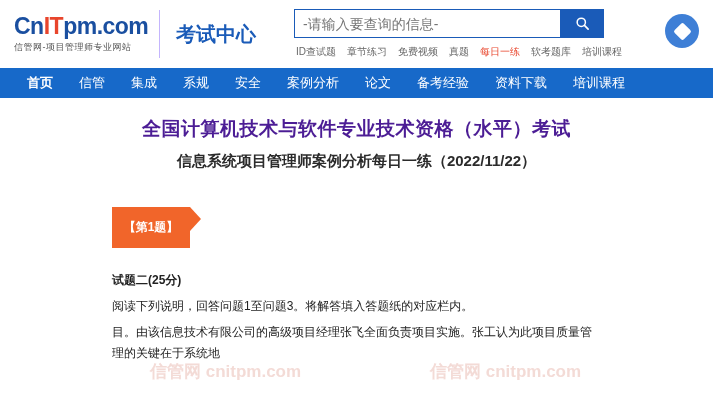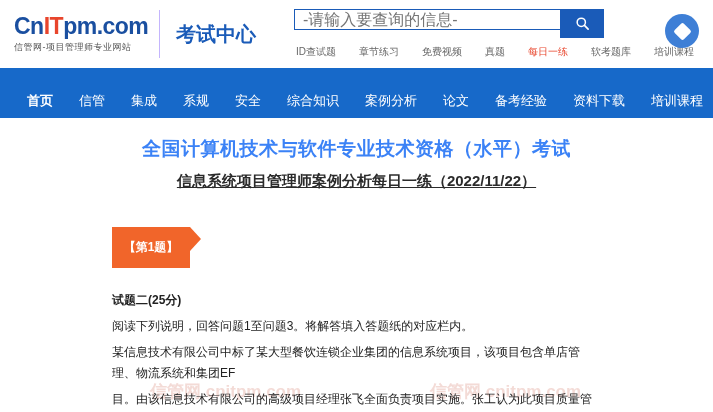--- a/index.html
+++ b/index.html
@@ -55,42 +55,42 @@
     white-space: nowrap;
   }
   .search-area {
     margin-left: 38px;
     display: flex;
     flex-direction: column;
   }
   .search-row { display: flex; align-items: stretch; }
   .search-input {
     width: 266px;
-    height: 21px;
+    height: 29px;
     border: 1px solid #1a5bb8;
     border-right: none;
-    font-size: 16px;
+    font-size: 14px;
     padding: 0 8px;
     color: #888;
     outline: none;
     font-family: "Liberation Sans", sans-serif;
   }
   .search-btn {
     width: 44px;
     height: 29px;
     background: #1a5bb8;
     border: 1px solid #1a5bb8;
     display: flex;
     align-items: center;
     justify-content: center;
     cursor: pointer;
   }
   .search-links {
     display: flex;
-    gap: 23px;
+    gap: 11px;
     margin-top: 7px;
     font-size: 10px;
     color: #666;
     padding-left: 2px;
   }
   .search-links span { cursor: pointer; white-space: nowrap; }
   .search-links .hot { color: #e8452c; }
   .header-badge {
     position: absolute;
     right: 14px;
@@ -105,24 +105,24 @@
   }
   .header-badge .diamond {
     width: 13px; height: 13px;
     background: #ffffff;
     transform: rotate(45deg);
     border-radius: 2px;
   }
 
   
   .nav {
-    height: 50px;
+    height: 30px;
     background: #1769c9;
     display: flex;
-    align-items: flex-end;
+    align-items: center;
     padding: 0 14px;
     gap: 0;
   }
   .nav-item {
     font-size: 13px;
     color: #ffffff;
     padding: 0 13px;
     line-height: 34px;
     cursor: pointer;
     white-space: nowrap;
@@ -131,30 +131,29 @@
 
   
   .content {
     padding: 18px 30px 0 30px;
     position: relative;
   }
   .title-main {
     text-align: center;
     font-size: 19px;
     font-weight: bold;
-    color: #3b82f6;
+    color: #4c1d95;
     letter-spacing: 0.5px;
   }
   .title-sub {
     text-align: center;
     font-size: 15px;
     font-weight: bold;
     color: #2b2b2b;
     margin-top: 10px;
-    text-decoration: underline;
   }
 
   .ribbon {
     margin-top: 36px;
     margin-left: 82px;
     position: relative;
     width: 78px;
     height: 41px;
     background: #f1652a;
     color: #ffffff;
@@ -236,37 +235,35 @@
     <div class="diamond"></div>
   </div>
 </div>
 
 <div class="nav">
   <div class="nav-item active">首页</div>
   <div class="nav-item">信管</div>
   <div class="nav-item">集成</div>
   <div class="nav-item">系规</div>
   <div class="nav-item">安全</div>
-  <div class="nav-item">综合知识</div>
   <div class="nav-item">案例分析</div>
   <div class="nav-item">论文</div>
   <div class="nav-item">备考经验</div>
   <div class="nav-item">资料下载</div>
   <div class="nav-item">培训课程</div>
 </div>
 
 <div class="content">
   <div class="title-main">全国计算机技术与软件专业技术资格（水平）考试</div>
   <div class="title-sub">信息系统项目管理师案例分析每日一练（2022/11/22）</div>
 
   <div class="ribbon">【第1题】</div>
 
   <div class="wm wm1">信管网 cnitpm.com</div>
   <div class="wm wm2">信管网 cnitpm.com</div>
 
   <div class="body-text">
     <p class="bold">试题二(25分)</p>
     <p>阅读下列说明，回答问题1至问题3。将解答填入答题纸的对应栏内。</p>
-    <p>某信息技术有限公司中标了某大型餐饮连锁企业集团的信息系统项目，该项目包含单店管理、物流系统和集团EF</p>
     <p>目。由该信息技术有限公司的高级项目经理张飞全面负责项目实施。张工认为此项目质量管理的关键在于系统地</p>
 
   </div>
 </div>
 
 </body></html>

